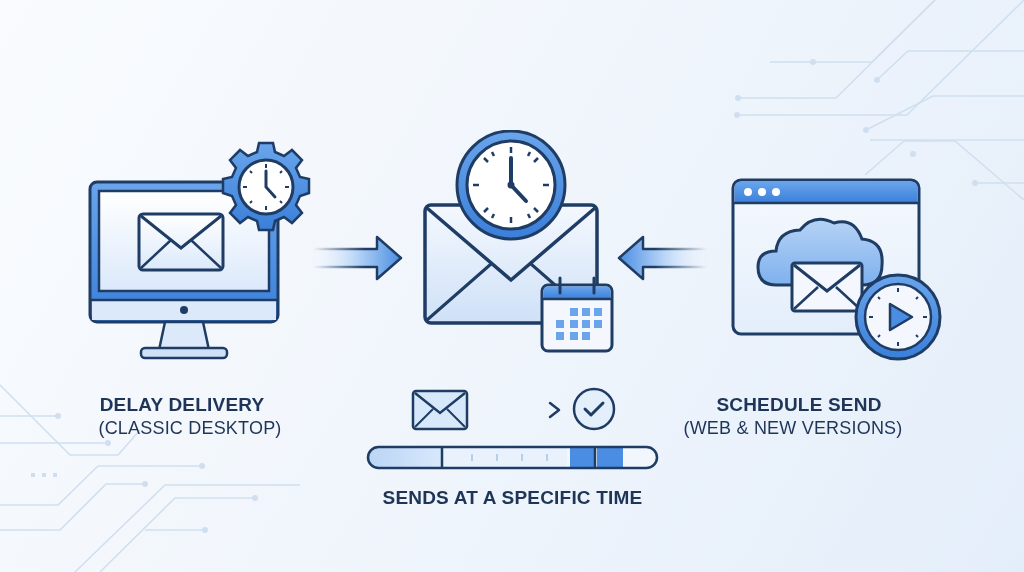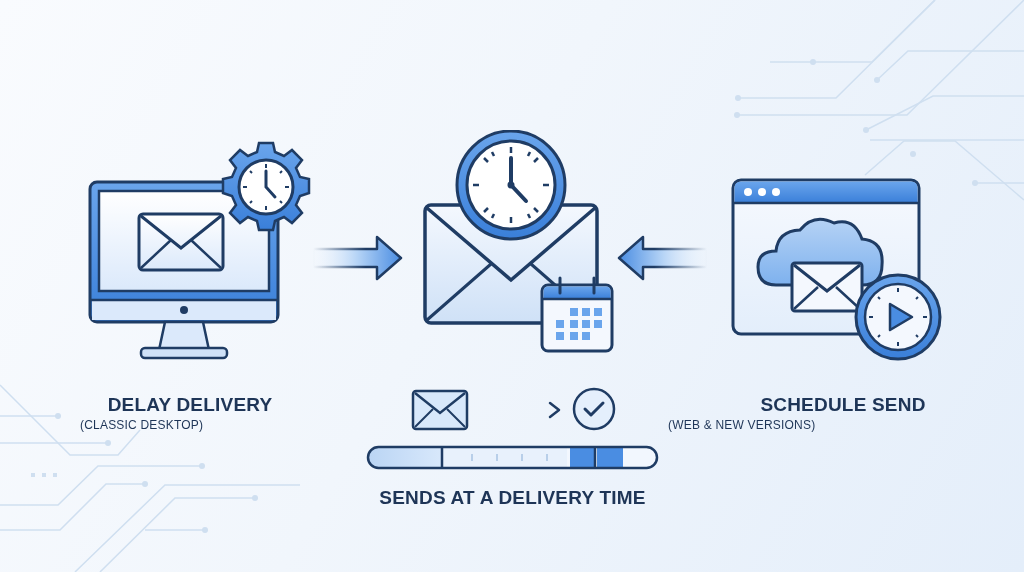--- a/index.html
+++ b/index.html
@@ -8,22 +8,22 @@
     background: linear-gradient(120deg, #f9fbfe 0%, #f1f6fc 45%, #e4eefa 100%);
     font-family: "Liberation Sans", "DejaVu Sans", sans-serif;
   }
   .bg-lines { position:absolute; left:0; top:0; width:1024px; height:572px; }
   .abs { position:absolute; }
   .title {
     position:absolute; text-align:center; font-weight:700; color:#1e3557;
     font-size:19px; letter-spacing:0.2px; white-space:nowrap;
   }
   .subtitle {
-    position:absolute; text-align:left; color:#1e3557;
-    font-size:12px; letter-spacing:0.2px; white-space:nowrap;
+    position:absolute; text-align:center; color:#1e3557;
+    font-size:18px; letter-spacing:0.2px; white-space:nowrap;
   }
 </style>
 </head>
 <body>
 
 <svg class="bg-lines" viewBox="0 0 1024 572">
   <g stroke="#cfdff0" stroke-width="1.5" fill="none">
     <path d="M738 98 L836 98 L935 0"></path>
     <path d="M737 115 L907 115 L1024 0"></path>
     <path d="M770 62 L872 62 L935 0"></path>
@@ -229,24 +229,24 @@
         <line x1="29" y1="0" x2="25" y2="0"></line>
       <line x1="-20" y1="-20" x2="-18" y2="-18"></line>
         <line x1="20" y1="-20" x2="18" y2="-18"></line>
       <line x1="-20" y1="20" x2="-18" y2="18"></line>
         <line x1="20" y1="20" x2="18" y2="18"></line>
     </g>
     <path d="M-8 -13 L14 0 L-8 13 Z" fill="#4a8de2" stroke="#1f3c64" stroke-width="2.5" stroke-linejoin="round"></path>
   </g>
 </svg>
 
-<div class="title" style="left:80px;top:394px;width:220px">DELAY DELIVERY</div>
+<div class="title" style="left:72px;top:394px;width:220px">DELAY DELIVERY</div>
 <div class="subtitle" style="left:80px;top:418px;width:220px">(CLASSIC DESKTOP)</div>
 
-<div class="title" style="left:728px;top:394px;width:230px">SCHEDULE SEND</div>
+<div class="title" style="left:684px;top:394px;width:230px">SCHEDULE SEND</div>
 <div class="subtitle" style="left:668px;top:418px;width:250px">(WEB &amp; NEW VERSIONS)</div>
 
 <svg class="abs" style="left:400px;top:385px" width="230" height="50" viewBox="0 0 230 50">
   <defs>
     <linearGradient id="fl" x1="0" y1="0" x2="1" y2="0">
       <stop offset="0" stop-color="#1f3c64" stop-opacity="0"></stop>
         <stop offset="0.5" stop-color="#1f3c64"></stop>
     </linearGradient>
   </defs>
   <g>
@@ -283,13 +283,13 @@
   <line x1="77" y1="3" x2="77" y2="24" stroke="#1f3c64" stroke-width="2.5"></line>
   <line x1="230" y1="3" x2="230" y2="24" stroke="#1f3c64" stroke-width="2.5"></line>
   <g stroke="#a8c3e3" stroke-width="1.5">
     <line x1="107" y1="10" x2="107" y2="17"></line>
       <line x1="132" y1="10" x2="132" y2="17"></line>
     <line x1="157" y1="10" x2="157" y2="17"></line>
       <line x1="182" y1="10" x2="182" y2="17"></line>
   </g>
 </svg>
 
-<div class="title" style="left:340px;top:487px;width:345px;font-size:19px">SENDS AT A DELIVERY TIME</div>
+<div class="title" style="left:340px;top:487px;width:345px;font-size:19px">SENDS AT A SPECIFIC TIME</div>
 
 </body></html>

